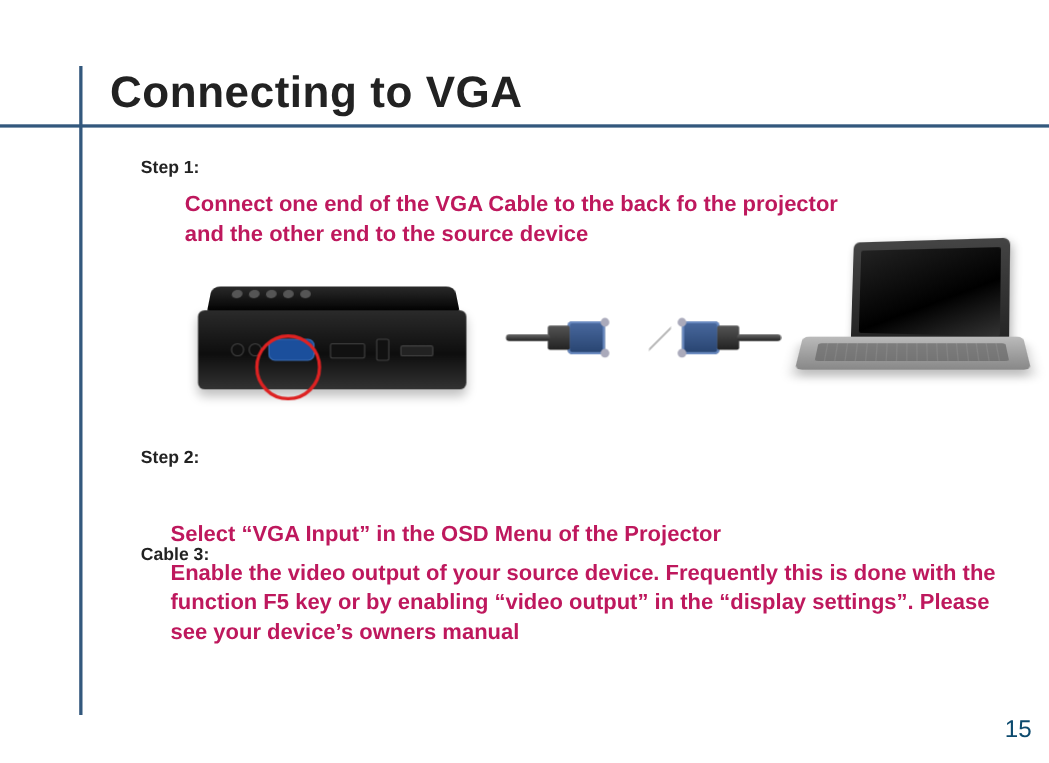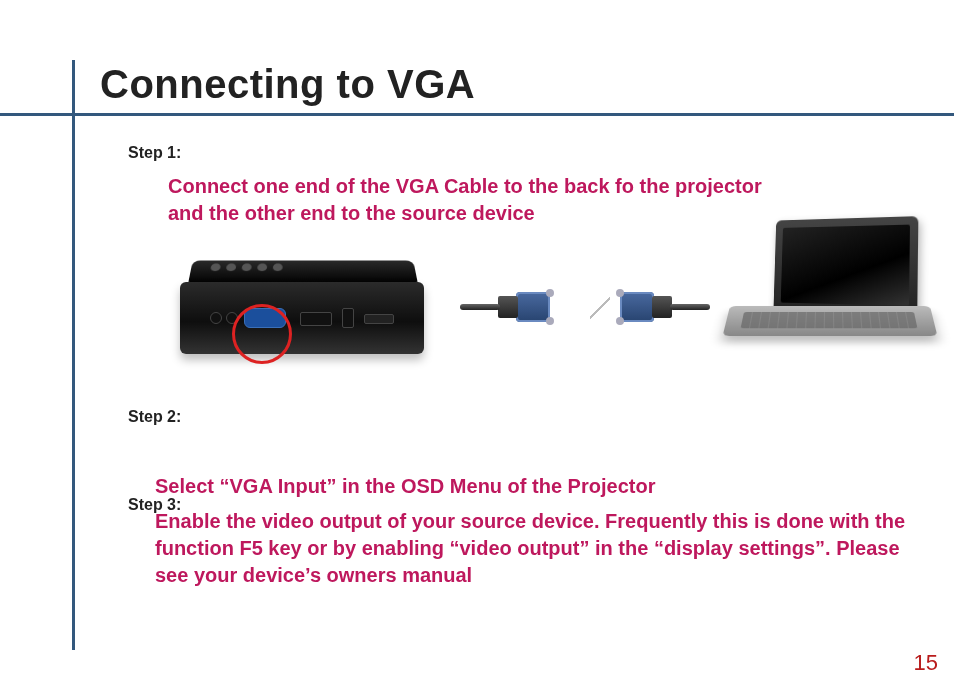--- a/index.html
+++ b/index.html
@@ -54,21 +54,21 @@
   #step1-body    { position: absolute; left: 168px; top: 173px; width: 620px; }
   #step2-heading { position: absolute; left: 128px; top: 408px; }
   #step2-body    { position: absolute; left: 155px; top: 425px; width: 740px; margin-top: 48px; }
   #step3-heading { position: absolute; left: 128px; top: 496px; }
   #step3-body    { position: absolute; left: 155px; top: 508px; width: 780px; }
   .page-num {
     position: absolute;
     right: 16px;
     bottom: 18px;
     font-size: 22px;
-    color: #b91c1c;
+    color: #0c4a6e;
   }
   
   .illus {
     position: absolute;
     left: 170px;
     top: 236px;
     width: 770px;
     height: 140px;
   }
   
@@ -270,16 +270,16 @@
   <div class="laptop">
     <div class="lap-screen"></div>
     <div class="lap-base"></div>
     <div class="lap-kbd"></div>
   </div>
 </div>
 
 <div id="step2-heading" class="step-heading">Step 2:</div>
 <div id="step2-body" class="step-body">Select “VGA Input” in the OSD Menu of the Projector</div>
 
-<div id="step3-heading" class="step-heading">Step 3:</div>
+<div id="step3-heading" class="step-heading">Cable 3:</div>
 <div id="step3-body" class="step-body">Enable the video output of your source device.  Frequently this is done with the function F5 key or by enabling “video output” in the “display settings”.  Please see your device’s owners manual</div>
 
 <div class="page-num">15</div>
 
 </body></html>

